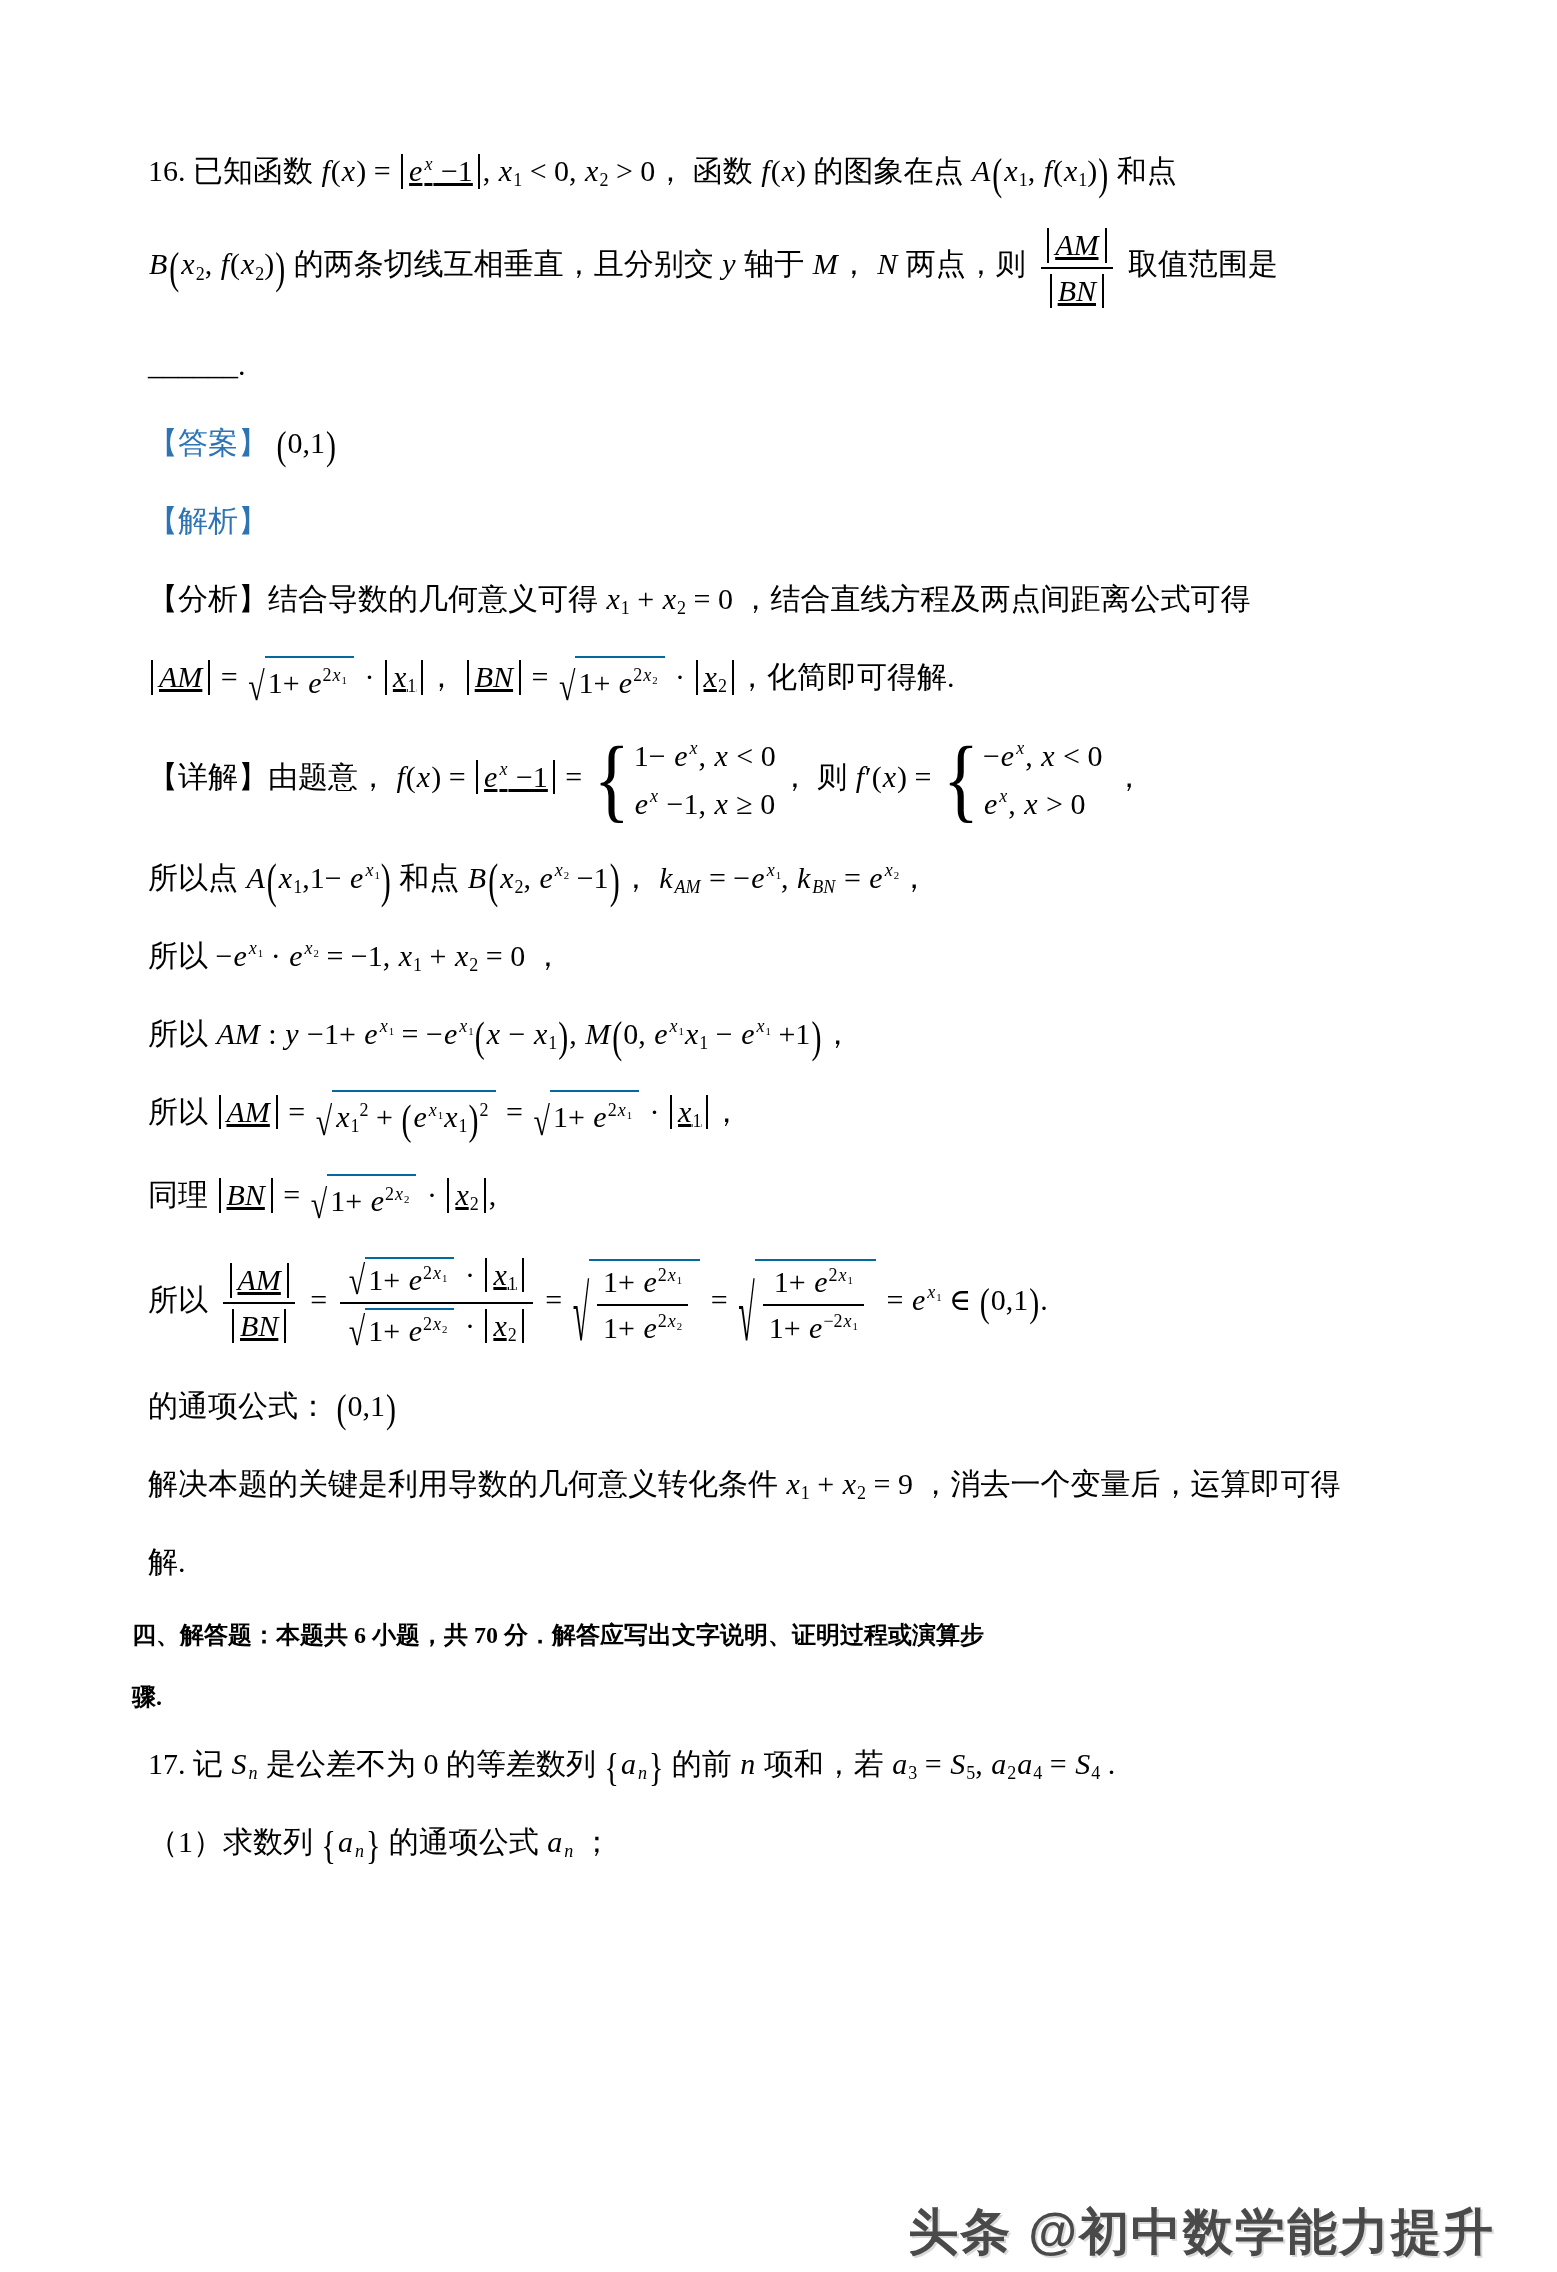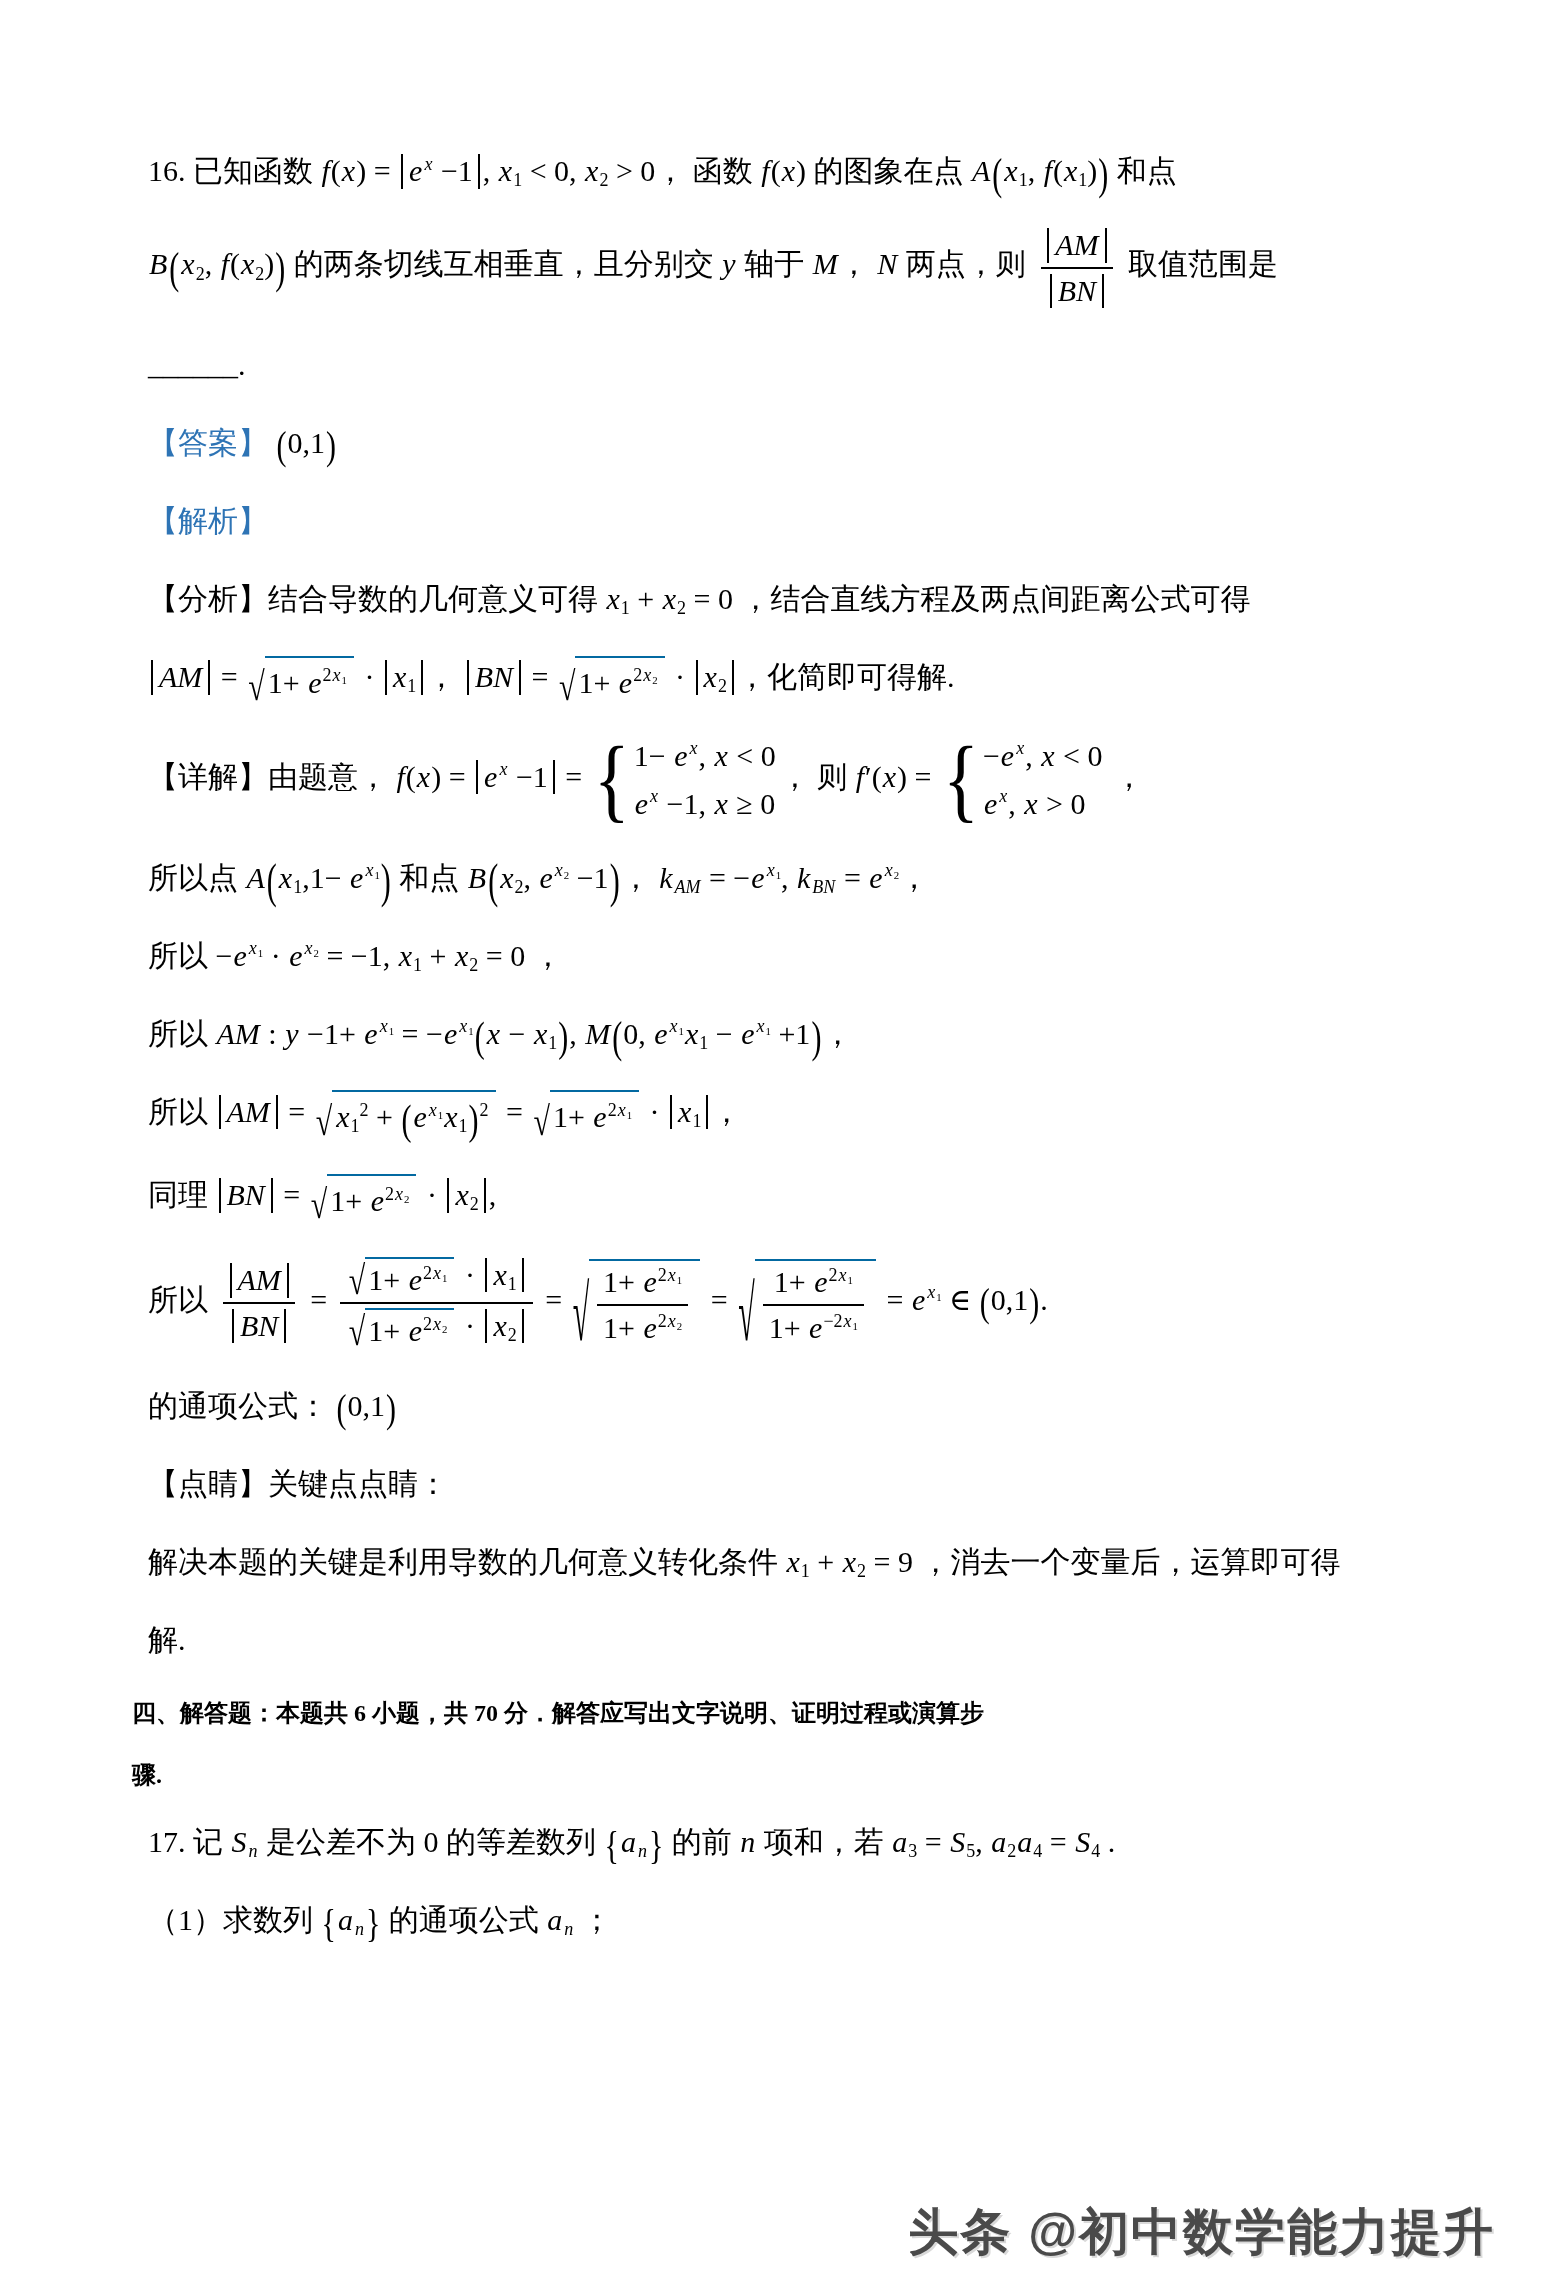--- a/index.html
+++ b/index.html
@@ -24,21 +24,21 @@
   .line.indent1 { }
   .t { white-space:pre-wrap; }
   .i { font-style:italic; font-family:"Liberation Serif",serif; padding:0 1px; }
   .blue { color:#2E74B5; }
   sub.sub, sup.sup { line-height:0; }
   .sub { font-size:0.60em; vertical-align:-0.3em; }
   .sup { font-size:0.60em; vertical-align:0.62em; }
   .abs {
     display:inline-block;
     border-left:2px solid #000; border-right:2px solid #000;
-    padding:0 5px; margin:0 3px; line-height:1.15;
+    padding:0 5px; margin:0 3px; line-height:1.15;text-decoration:underline;
   }
   .frac {
     display:inline-flex; flex-direction:column; align-items:center;
     vertical-align:middle; margin:0 5px; line-height:1.25; text-align:center;
   }
   .frac > .num { padding:0 6px 3px; }
   .frac > .den { border-top:2px solid #000; padding:3px 6px 0; }
   .sqrt { display:inline-flex; align-items:flex-end; vertical-align:middle; margin:0 3px; }
   .sqrt > .rad { line-height:0.95; transform-origin:65% 88%; display:inline-block; }
   .sqrt > .vin { border-top:2px solid #0369a1; padding:2px 7px 0 3px; }
@@ -124,21 +124,20 @@
             <span class="den"><span class="t">1+ </span><span class="i">e</span><sup class="sup"><span class="t">2</span><span class="i">x</span><sub class="sub"><span class="t">2</span></sub></sup></span>
           </span></span>
       </span><span class="t"> = </span><span class="sqrt">
         <span class="rad" style="transform: scaleY(2.6);">√</span>
         <span class="vin"><span class="frac">
             <span class="num"><span class="t">1+ </span><span class="i">e</span><sup class="sup"><span class="t">2</span><span class="i">x</span><sub class="sub"><span class="t">1</span></sub></sup></span>
             <span class="den"><span class="t">1+ </span><span class="i">e</span><sup class="sup"><span class="t">−2</span><span class="i">x</span><sub class="sub"><span class="t">1</span></sub></sup></span>
           </span></span>
       </span><span class="t"> = </span><span class="i">e</span><sup class="sup"><span class="i">x</span><sub class="sub"><span class="t">1</span></sub></sup><span class="t"> ∈ </span><span class="g" style="transform: scaleY(1.3);">(</span><span class="t">0,1</span><span class="g" style="transform: scaleY(1.3);">)</span><span class="t">.</span></div>
     <div class="line"><span class="t">的通项公式： </span><span class="g" style="transform: scaleY(1.3);">(</span><span class="t">0,1</span><span class="g" style="transform: scaleY(1.3);">)</span></div>
-    <div class="line"><span class="t">【点睛】关键点点睛：</span></div>
     <div class="line"><span class="t">解决本题的关键是利用导数的几何意义转化条件 </span><span class="i">x</span><sub class="sub"><span class="t">1</span></sub><span class="t"> + </span><span class="i">x</span><sub class="sub"><span class="t">2</span></sub><span class="t"> = 9 ，消去一个变量后，运算即可得</span></div>
     <div class="line"><span class="t">解.</span></div>
     <div class="line bold"><span class="t">四、解答题：本题共 6 小题，共 70 分．解答应写出文字说明、证明过程或演算步</span></div>
     <div class="line bold"><span class="t">骤.</span></div>
     <div class="line"><span class="t">17. 记 </span><span class="i">S</span><sub class="sub"><span class="i">n</span></sub><span class="t"> 是公差不为 0 的等差数列 </span><span class="g" style="transform: scaleY(1.35);">{</span><span class="i">a</span><sub class="sub"><span class="i">n</span></sub><span class="g" style="transform: scaleY(1.35);">}</span><span class="t"> 的前 </span><span class="i">n</span><span class="t"> 项和，若 </span><span class="i">a</span><sub class="sub"><span class="t">3</span></sub><span class="t"> = </span><span class="i">S</span><sub class="sub"><span class="t">5</span></sub><span class="t">, </span><span class="i">a</span><sub class="sub"><span class="t">2</span></sub><span class="i">a</span><sub class="sub"><span class="t">4</span></sub><span class="t"> = </span><span class="i">S</span><sub class="sub"><span class="t">4</span></sub><span class="t"> .</span></div>
     <div class="line indent1"><span class="t">（1）求数列 </span><span class="g" style="transform: scaleY(1.35);">{</span><span class="i">a</span><sub class="sub"><span class="i">n</span></sub><span class="g" style="transform: scaleY(1.35);">}</span><span class="t"> 的通项公式 </span><span class="i">a</span><sub class="sub"><span class="i">n</span></sub><span class="t"> ；</span></div>
   </div>
 
 <div class="watermark">头条 @初中数学能力提升</div>
 

